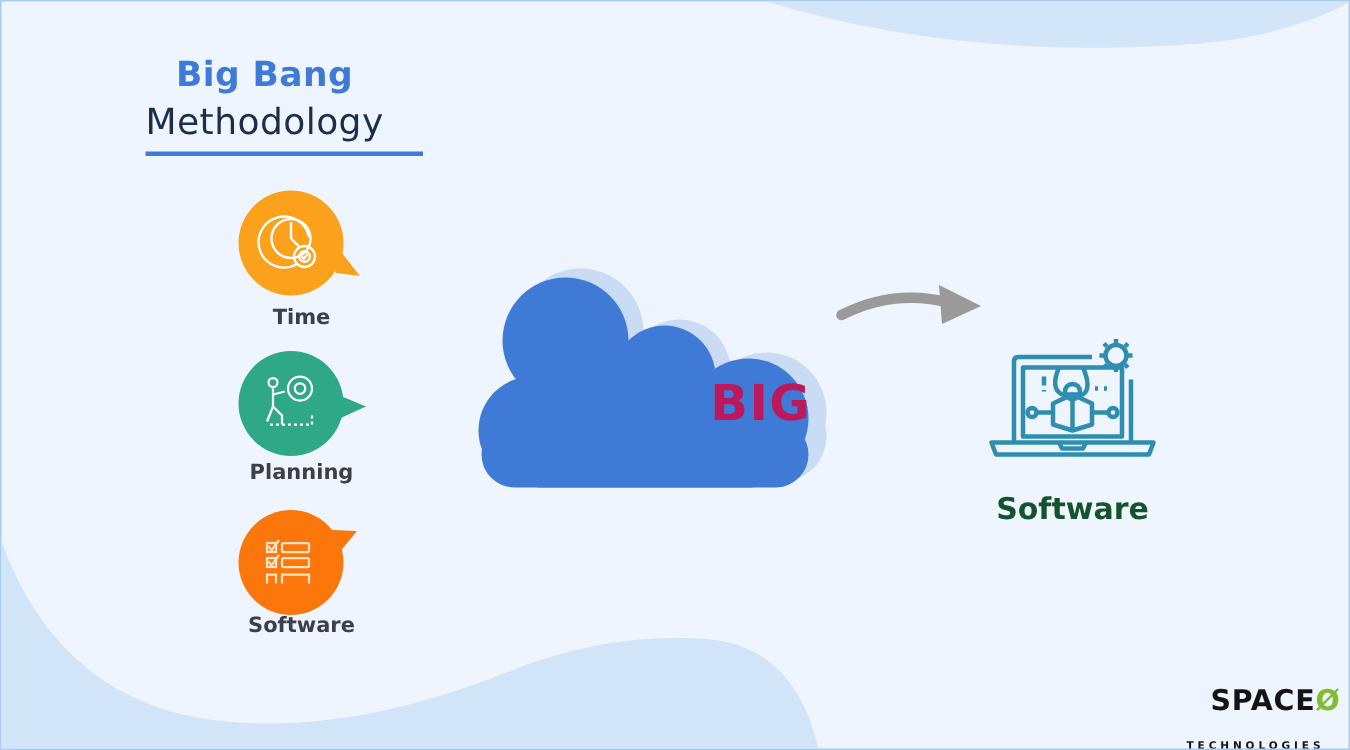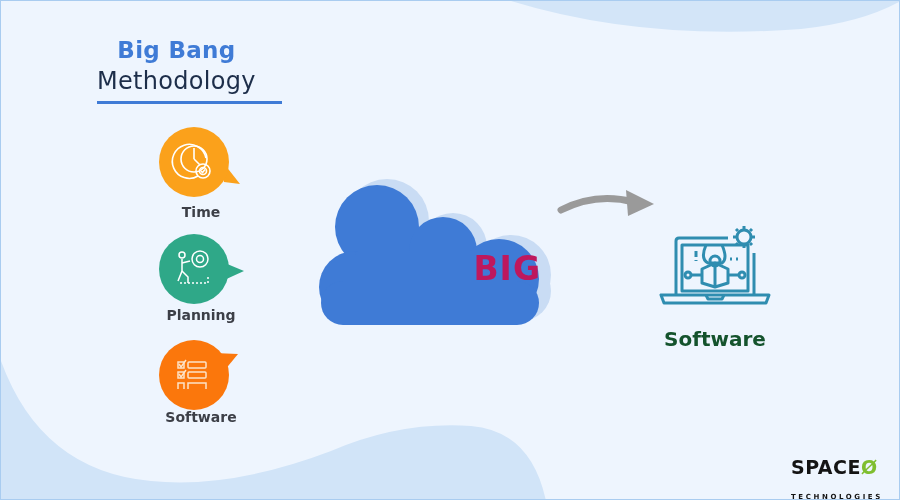--- a/index.html
+++ b/index.html
@@ -23,21 +23,21 @@
     .cloud { position: absolute; left: 310px; top: 170px; width: 260px; height: 170px; }
     .cloud-text { position: absolute; left: 0; width: 230px; top: 78px; text-align: right;
       font-size: 33px; font-weight: bold; color: #be185d; letter-spacing: 1px; }
 
     .arrow { position: absolute; left: 555px; top: 185px; }
     .software { position: absolute; left: 655px; top: 222px; width: 120px; height: 130px; }
     .software-label { position: absolute; left: 0; top: 104px; width: 118px; text-align: center;
       font-size: 20px; font-weight: bold; color: #14532d; }
 
     .logo { position: absolute; left: 790px; top: 456px; width: 100px; }
-    .logo-main { font-size: 19px; font-weight: bold; color: #141414; letter-spacing: 0.5px; line-height: 20px; }
+    .logo-main { font-size: 19px; font-weight: bold; color: #141414; letter-spacing: 0.5px; line-height: 20px; margin-left: 16px; }
     .logo-main .o { color: #7fbe2f; }
     .logo-sub { font-size: 7px; font-weight: bold; color: #141414; letter-spacing: 2.6px; margin-top: 16px; }
   </style>
 </head>
 <body>
 
 <svg class="bg-svg" viewBox="0 0 900 500">
   <path d="M510 0 Q640 40 800 28 Q860 22 900 0 Z" fill="#d3e5f8"></path>
   <path d="M0 360 Q40 470 150 480 Q230 488 330 450 Q400 420 470 425 Q530 430 545 500 L0 500 Z" fill="#d1e4f8"></path>
 </svg>

